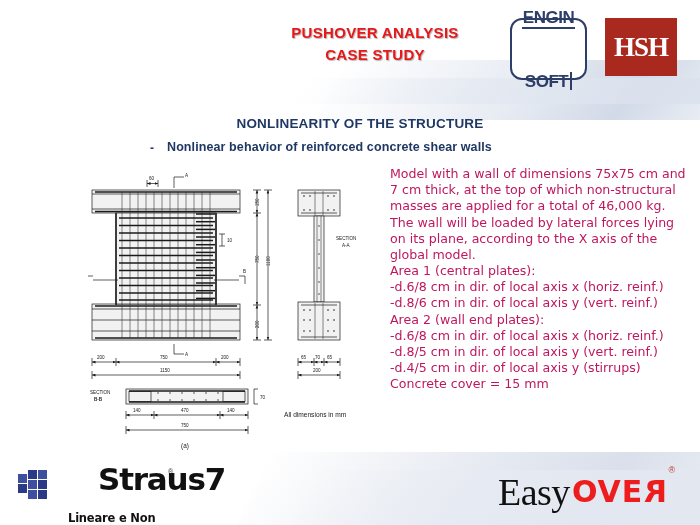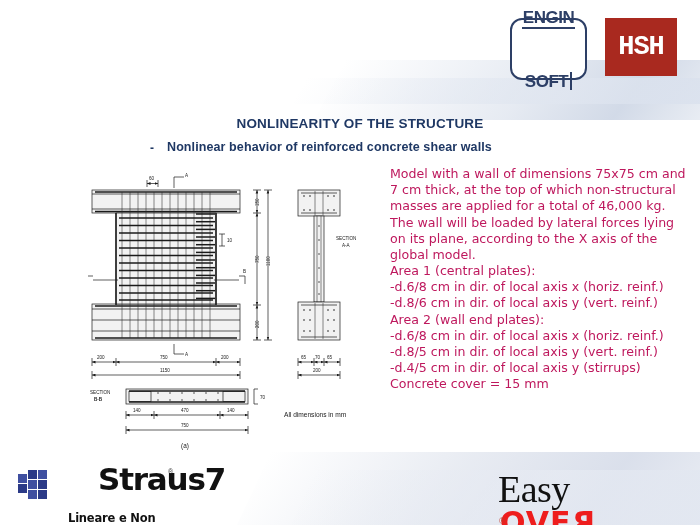--- a/index.html
+++ b/index.html
@@ -56,21 +56,21 @@
     color:#2d3f66;font-weight:bold;line-height:1;
   }
   .logo-es .e1{font-size:17px;letter-spacing:-.5px;border-bottom:2px solid #2d3f66;padding:0 1px 1px 1px;}
   .logo-es .e2{font-size:17px;letter-spacing:-.5px;border-right:2px solid #2d3f66;padding:1px 2px 0 0;margin-top:43px;}
 
   .logo-hsh{
     position:absolute;left:605px;top:18px;width:72px;height:58px;
     background:#a9291f;color:#fff;
     display:flex;align-items:center;justify-content:center;
     font-weight:bold;font-size:27px;letter-spacing:-1px;
-    font-family:Liberation Mono, monospace;
+    font-family:Liberation Serif, serif;
   }
 
   
   .h1{
     position:absolute;left:150px;top:116px;width:420px;text-align:center;
     color:#1f3864;font-weight:bold;font-size:13.5px;letter-spacing:.2px;
   }
   .h2wrap{position:absolute;left:150px;top:140px;width:430px;display:flex;gap:13px;}
   .h2dash{color:#1f3864;font-size:12px;font-weight:bold;padding-top:1px;}
   .h2{color:#1f3864;font-weight:bold;font-size:12.5px;letter-spacing:.1px;}
@@ -95,21 +95,21 @@
     position:absolute;left:48px;top:-2px;color:#111;
     font-family:"DejaVu Sans", sans-serif;font-size:31px;font-weight:bold;
     letter-spacing:-1.2px;line-height:1;margin-left:32px;
   }
   .straus .reg{position:absolute;left:150px;top:2px;font-size:7px;color:#333;}
   .straus .tag{
     position:absolute;left:50px;top:31px;color:#111;
     font-family:"DejaVu Sans", sans-serif;font-size:11.5px;font-weight:bold;letter-spacing:-.2px;margin-top:14px;
   }
 
-  .easyover{position:absolute;left:498px;top:470px;height:44px;display:flex;align-items:flex-start;flex-direction:column;}
+  .easyover{position:absolute;left:498px;top:470px;height:44px;display:flex;align-items:center;}
   .easyover .easy{
     font-family:"Liberation Serif", serif;font-size:38px;color:#111;
     letter-spacing:-.5px;line-height:1;
   }
   .easyover .over{
     font-family:"DejaVu Sans", sans-serif;font-weight:bold;font-size:30px;color:#ee1d1d;
     letter-spacing:1px;line-height:1;margin-left:2px;
   }
   .easyover .over .rr{display:inline-block;transform:scaleX(-1);}
   .easyover .reg{font-size:9px;color:#c0392b;position:relative;top:-22px;left:1px;}
@@ -118,20 +118,24 @@
 <body>
 
 <div class="slide">
 
   <div class="sw sw-top"></div>
   <div class="sw sw-top2"></div>
   <div class="sw sw-bot"></div>
   <div class="sw sw-bot2"></div>
 
 
+  <div class="ptitle">
+    <div>PUSHOVER ANALYSIS</div>
+    <div>CASE STUDY</div>
+  </div>
 
   <div class="logo-es">
     <div class="e1">ENGIN</div>
     <div class="e2">SOFT</div>
   </div>
 
   <div class="logo-hsh">HSH</div>
 
   <div class="h1">NONLINEARITY OF THE STRUCTURE</div>
   <div class="h2wrap">

